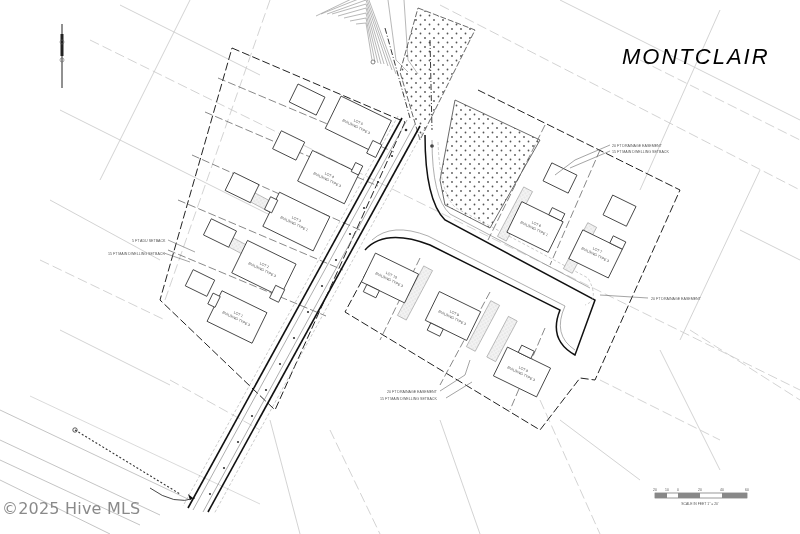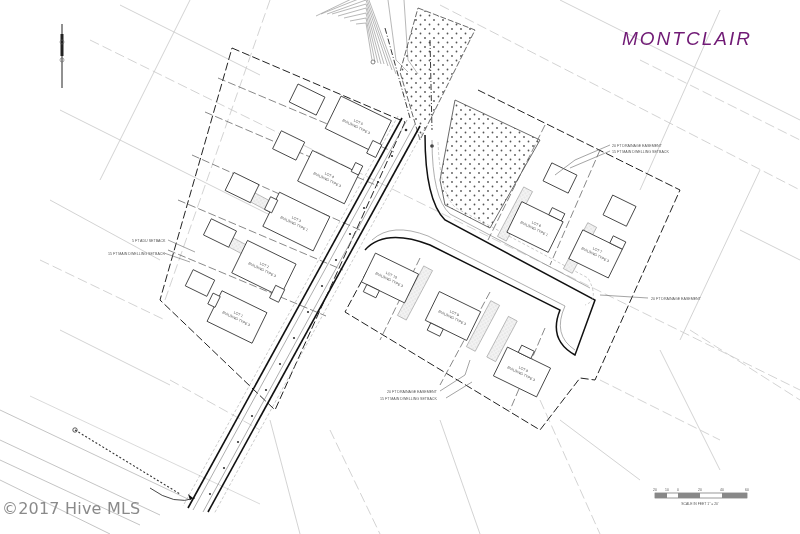--- a/index.html
+++ b/index.html
@@ -1,18 +1,18 @@
 <!DOCTYPE html>
 <html><head>
 <meta charset="utf-8">
 <style>
   html, body { margin: 0; padding: 0; background: #ffffff; }
   body { width: 800px; height: 534px; overflow: hidden; position: relative; font-family: "Liberation Sans", sans-serif; }
   #plan { position: absolute; left: 0; top: 0; width: 800px; height: 534px; }
-  .title { position: absolute; left: 622px; top: 28px; font-size: 19px; letter-spacing: 2px; color: #701a75; font-style: italic; font-weight: 300; font-family: "Liberation Sans", sans-serif; }
+  .title { position: absolute; left: 622px; top: 44px; font-size: 22px; letter-spacing: 2px; color: #000000; font-style: italic; font-weight: 300; font-family: "Liberation Sans", sans-serif; }
   .watermark { position: absolute; left: 2px; top: 499px; font-size: 16px; color: #8a8a8a; letter-spacing: 0.2px; font-family: "DejaVu Sans", sans-serif; }
   .lbl { font-family: "Liberation Sans", sans-serif; font-size: 3.6px; fill: #444; }
   .note { font-family: "Liberation Sans", sans-serif; font-size: 3.6px; fill: #555; }
   .scale-caption { font-family: "Liberation Sans", sans-serif; font-size: 3.4px; fill: #555; }
 </style>
 </head>
 <body>
 
 <svg id="plan" viewBox="0 0 800 534" xmlns="http://www.w3.org/2000/svg">
   <defs>
@@ -297,13 +297,13 @@
     <text class="scale-caption" x="667" y="491" text-anchor="middle">10</text>
     <text class="scale-caption" x="678" y="491" text-anchor="middle">0</text>
     <text class="scale-caption" x="700" y="491" text-anchor="middle">20</text>
     <text class="scale-caption" x="722" y="491" text-anchor="middle">40</text>
     <text class="scale-caption" x="747" y="491" text-anchor="middle">60</text>
     <text class="scale-caption" x="700" y="505" text-anchor="middle">SCALE IN FEET    1" = 20'</text>
   </g>
 </svg>
 
 <div class="title">MONTCLAIR</div>
-<div class="watermark">©2017 Hive MLS</div>
+<div class="watermark">©2025 Hive MLS</div>
 
 </body></html>

